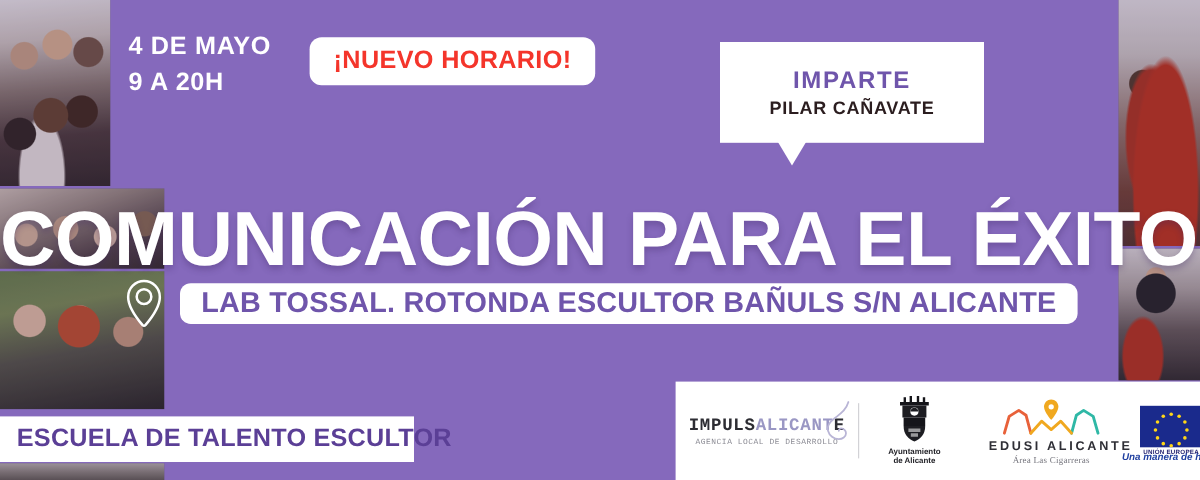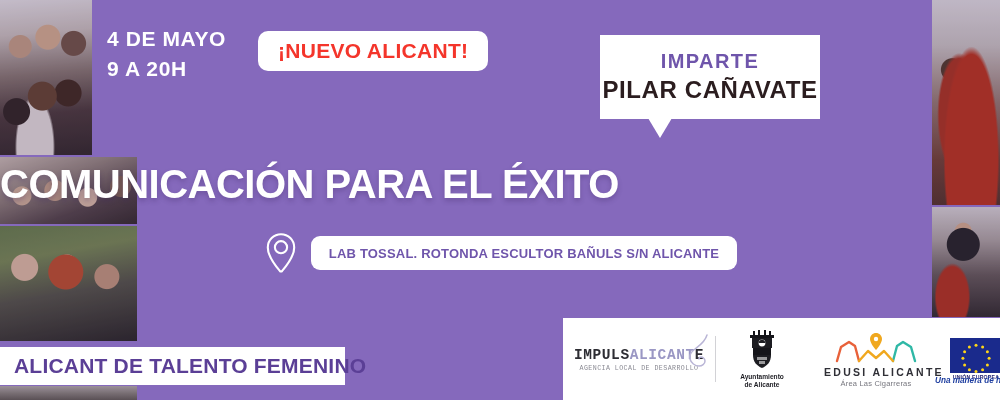--- a/index.html
+++ b/index.html
@@ -100,40 +100,40 @@
     position:absolute;left:600px;top:35px;width:220px;height:84px;
     background:#ffffff;display:flex;flex-direction:column;
     align-items:center;justify-content:center;gap:3px;
   }
   #speaker-bubble-tail{
     position:absolute;left:648px;top:118px;width:0;height:0;
     border-left:12px solid transparent;border-right:12px solid transparent;
     border-top:20px solid #ffffff;
   }
   #imparte-label{color:#6f55ab;font-weight:bold;font-size:20px;letter-spacing:1.4px;}
-  #speaker-name{color:#2b1d1f;font-weight:bold;font-size:24px;letter-spacing:.6px;}
+  #speaker-name{color:#2b1d1f;font-weight:bold;font-size:15px;letter-spacing:.6px;}
 
   
   #main-title{
-    position:absolute;left:0;top:162px;width:844px;
-    color:#ffffff;font-weight:bold;font-size:40px;letter-spacing:-.5px;
+    position:absolute;left:0;top:162px;width:844px;text-align:center;
+    color:#ffffff;font-weight:bold;font-size:64px;letter-spacing:-.5px;
     text-shadow:0 3px 5px rgba(60,35,95,.30);
     white-space:nowrap;
   }
 
   
   #location-row{
     position:absolute;left:0;top:232px;width:1000px;
     display:flex;align-items:center;justify-content:center;gap:12px;
   }
   #location-pin-icon{width:36px;height:42px;flex:0 0 auto;}
   #location-pill{
     background:#ffffff;border-radius:9px;height:34px;
     display:flex;align-items:center;padding:0 18px;
-    color:#6f55ab;font-weight:bold;font-size:13px;letter-spacing:.2px;
+    color:#6f55ab;font-weight:bold;font-size:24px;letter-spacing:.2px;
     white-space:nowrap;
   }
 
   
   #school-band{
     position:absolute;left:0;top:347px;width:345px;height:38px;
     background:#ffffff;display:flex;align-items:center;
     padding-left:14px;box-sizing:border-box;
     color:#5b3f96;font-weight:bold;font-size:21px;letter-spacing:.2px;
     white-space:nowrap;
@@ -157,21 +157,21 @@
 
   
   #logo-ayto{flex:0 0 92px;flex-direction:column;gap:2px;}
   #ayto-crest{width:36px;height:42px;}
   #ayto-name{font-size:6.6px;font-weight:bold;color:#1e1e24;text-align:center;line-height:8px;}
 
   
   #logo-edusi{flex:0 0 112px;flex-direction:column;gap:1px;}
   #edusi-mark{width:86px;height:34px;}
   #edusi-name{font-size:10.5px;font-weight:bold;color:#2f2f36;letter-spacing:2.3px;white-space:nowrap;padding-left:16px;}
-  #edusi-sub{font-size:7.5px;color:#76767e;letter-spacing:.2px;white-space:nowrap;}
+  #edusi-sub{font-size:7.5px;color:#76767e;letter-spacing:.2px;white-space:nowrap;font-family:Liberation Serif, serif;}
 
   
   #logo-eu{flex:1 1 auto;align-items:center;justify-content:flex-start;padding-left:6px;gap:5px;}
   #eu-left{display:flex;flex-direction:column;align-items:center;gap:1px;}
   #eu-flag{width:52px;height:35px;}
   #eu-org{font-size:5.2px;font-weight:bold;color:#1e1e6e;letter-spacing:.2px;}
   #eu-right{display:flex;flex-direction:column;gap:1px;overflow:hidden;}
   #eu-feder{font-size:11px;font-weight:bold;color:#1f3fa0;line-height:11px;white-space:nowrap;}
   .eu-line{font-size:5.6px;font-weight:bold;color:#1f3fa0;line-height:6.6px;white-space:nowrap;}
   #eu-slogan{position:absolute;left:935px;top:376px;font-size:8.2px;font-weight:bold;
@@ -206,39 +206,39 @@
   <div class="photo" id="photo-r2">
     <div class="ph-inner"></div>
     <div class="tint"></div>
   </div>
 
   <div id="date-block">
     <div>4 DE MAYO</div>
     <div>9 A 20H</div>
   </div>
 
-  <div id="new-schedule-pill">¡NUEVO ALICANT!</div>
+  <div id="new-schedule-pill">¡NUEVO HORARIO!</div>
 
   <div id="speaker-bubble">
     <div id="imparte-label">IMPARTE</div>
     <div id="speaker-name">PILAR CAÑAVATE</div>
   </div>
   <div id="speaker-bubble-tail"></div>
 
   <div id="main-title">COMUNICACIÓN PARA EL ÉXITO</div>
 
   <div id="location-row">
     <svg id="location-pin-icon" viewBox="0 0 36 42">
       <path d="M18 2.2c-7.3 0-13.2 5.9-13.2 13.2 0 9.6 11.6 23 12.1 23.6a1.4 1.4 0 0 0 2.2 0c.5-.6 12.1-14 12.1-23.6C31.2 8.1 25.3 2.2 18 2.2z" fill="none" stroke="#ffffff" stroke-width="2.1"></path>
       <circle cx="18" cy="15.2" r="6.1" fill="none" stroke="#ffffff" stroke-width="2.1"></circle>
     </svg>
     <div id="location-pill">LAB TOSSAL. ROTONDA ESCULTOR BAÑULS S/N ALICANTE</div>
   </div>
 
-  <div id="school-band">ALICANT DE TALENTO FEMENINO</div>
+  <div id="school-band">ESCUELA DE TALENTO ESCULTOR</div>
 
   <div id="sponsor-panel">
 
     <div class="logo-cell" id="logo-impuls">
       <div id="impuls-wordmark"><span class="w-dark">IMPULS</span><span class="w-light">ALICANT</span><span class="w-dark">E</span></div>
       <div id="impuls-tagline">AGENCIA LOCAL DE DESARROLLO</div>
       <svg id="impuls-swoosh" viewBox="0 0 26 34">
         <path d="M20 1c-2 7-7 10-12 14-4 3-6 6-5 10 1 4 5 7 9 7 3 0 6-2 6-5 0-2-2-4-4-4-1 0-2 1-2 2" fill="none" stroke="#b9b5d6" stroke-width="1.5" stroke-linecap="round"></path>
       </svg>
     </div>

